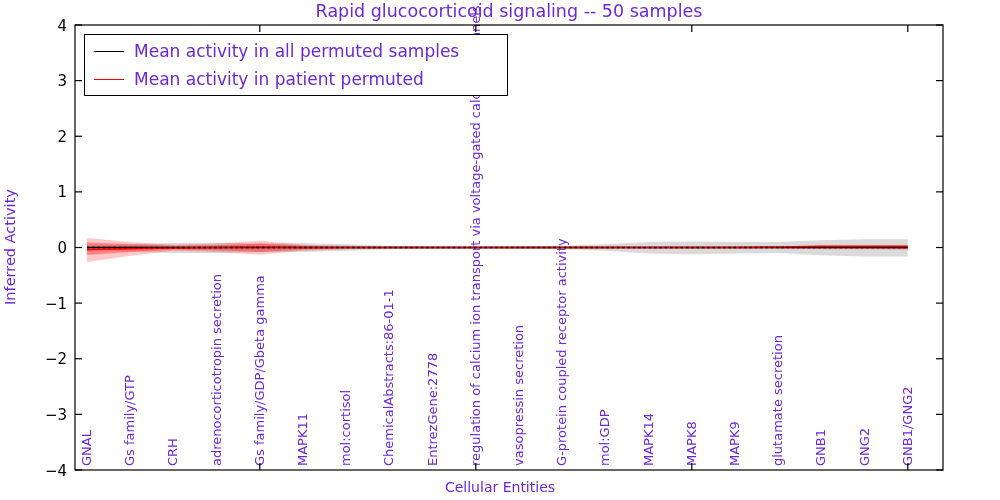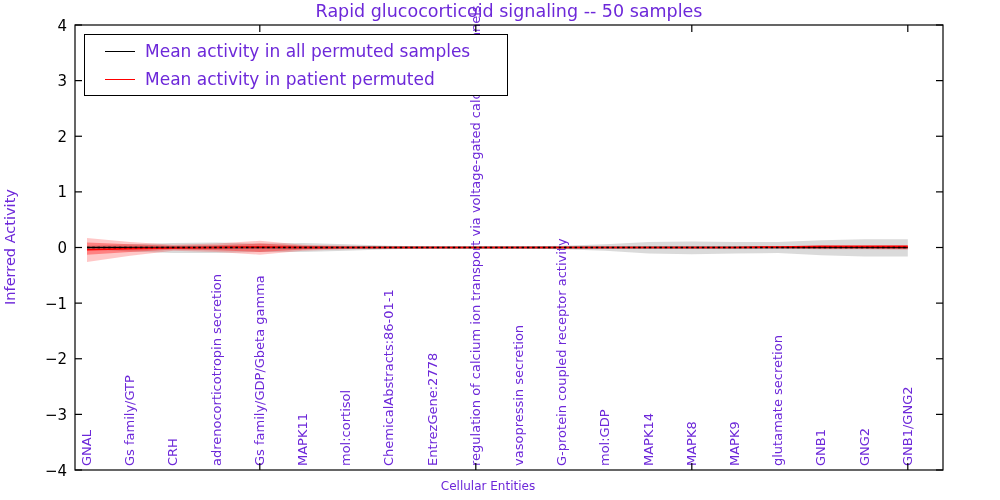--- a/index.html
+++ b/index.html
@@ -9,34 +9,34 @@
   }
   .title{
     position:absolute;left:509px;top:1px;transform:translateX(-50%);
     font-size:17.5px;white-space:nowrap;z-index:0;
   }
   .ylabel{
     position:absolute;left:10px;top:247px;transform:translate(-50%,-50%) rotate(-90deg);
     font-size:14.5px;white-space:nowrap;z-index:0;
   }
   .xlabel{
-    position:absolute;left:488px;top:479px;transform:translateX(-50%);
-    font-size:12px;white-space:nowrap;z-index:0;
+    position:absolute;left:500px;top:479px;transform:translateX(-50%);
+    font-size:14px;white-space:nowrap;z-index:0;
   }
   #xlabels{position:absolute;left:0;top:0;width:1000px;height:500px;z-index:1;}
   .xlab{
     position:absolute;transform:rotate(-90deg);transform-origin:0 0;
     white-space:nowrap;font-size:13px;line-height:16px;height:16px;
   }
   #plot{position:absolute;left:0;top:0;z-index:2;}
   .legend{
     position:absolute;left:84px;top:34px;width:424px;height:62px;
     border:1px solid #000;background:#ffffff;z-index:3;
     display:flex;flex-direction:column;justify-content:space-around;
-    padding:2px 12px;box-sizing:border-box;
+    padding:2px 1px;box-sizing:border-box;
   }
   .legend-entry{display:flex;align-items:center;height:26px;}
   .legend-sample{width:30px;border-top:1.7px solid #000;margin-left:8px;flex:none;}
   .legend-label{margin-left:10px;font-size:17px;white-space:nowrap;}
 </style>
 </head>
 <body>
 
 <div class="stage">
 

